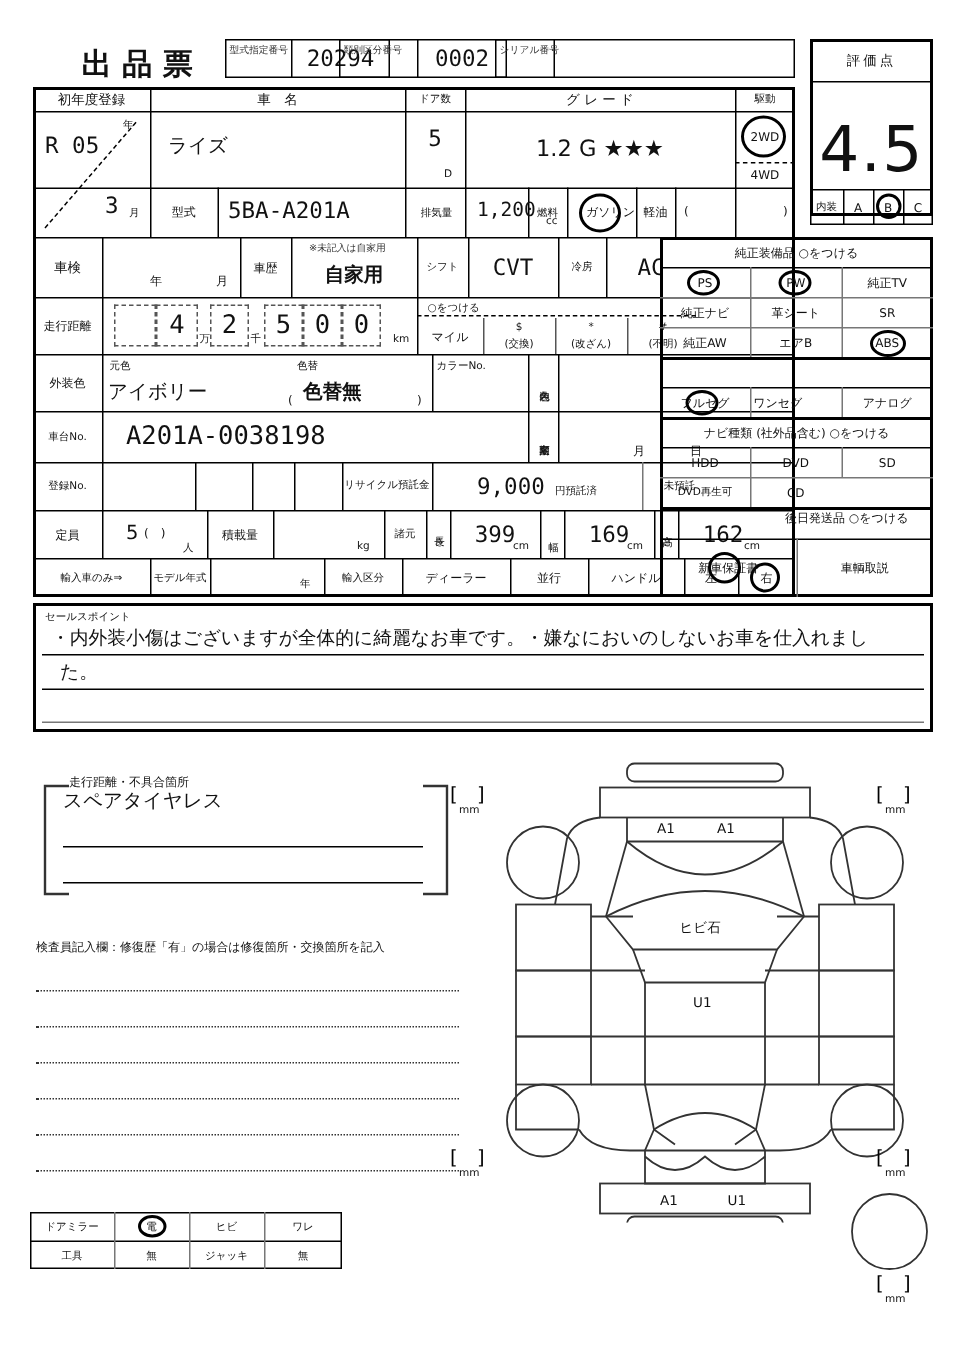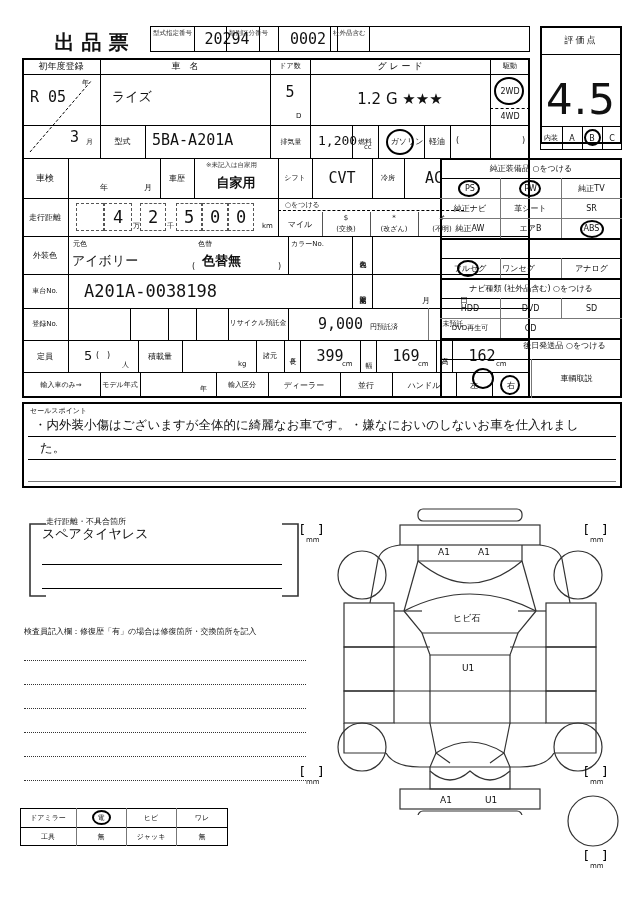--- a/index.html
+++ b/index.html
@@ -57,21 +57,21 @@
 
   <div class="bx" style="left:226px; top:26px; width:112px; height:26px;"></div>
   <div class="vline" style="left:278px; top:26px; height:26px;"></div>
   <div class="abs tinylab" style="left:229px; top:29px;">類別区分番号</div>
   <div class="cell" style="left:278px; top:26px; width:60px; height:26px;">
     <span class="val hand-lg">0002</span>
   </div>
 
   <div class="bx" style="left:330px; top:26px; width:200px; height:26px;"></div>
   <div class="vline" style="left:369px; top:26px; height:26px;"></div>
-  <div class="abs tinylab" style="left:333px; top:29px;">社外品含む</div>
+  <div class="abs tinylab" style="left:333px; top:29px;">シリアル番号</div>
   <div class="cell" style="left:369px; top:26px; width:161px; height:26px;">
     <span class="val hand-lg"></span>
   </div>
 
   <div class="bx" style="left:540px; top:26px; width:82px; height:118px; border-width:2px;"></div>
   <div class="hline" style="left:540px; top:54px; width:82px;"></div>
   <div class="cell" style="left:540px; top:26px; width:82px; height:28px;">
     <span class="lbl" style="letter-spacing:2px;">評価点</span>
   </div>
   <div class="cell" style="left:540px; top:56px; width:82px; height:86px;text-align:right;">
@@ -496,20 +496,23 @@
   <div class="cell" style="left:500px; top:318px; width:61px; height:20px;">
     <span class="lbl8">CD</span>
     </div>
 
   <div class="hline" style="left:440px; top:338px; width:182px; background:#000; height:2px;"></div>
   <div class="cell" style="left:440px; top:336px; width:177px; height:19px;margin-left:36px;">
     <span class="lbl8">後日発送品 ○をつける</span>
   </div>
   <div class="hline" style="left:440px; top:359px; width:182px;"></div>
   <div class="vline" style="left:531px; top:359px; height:39px; background:#777;"></div>
+  <div class="cell" style="left:440px; top:359px; width:91px; height:39px;">
+    <span class="lbl8">新車保証書</span>
+    </div>
   <div class="circ" style="left:472px; top:368px; width:22px; height:21px;"></div>
   <div class="cell" style="left:531px; top:359px; width:91px; height:39px;">
     <span class="lbl8">車輌取説</span>
     </div>
 
   <div class="bx" style="left:22px; top:402px; width:600px; height:86px; border-width:2px;"></div>
   <div class="abs lbl7" style="left:30px; top:406px;">セールスポイント</div>
   <div class="abs" style="left:34px; top:417px; width:578px; height:18px; font-size:12.5px;">・内外装小傷はございますが全体的に綺麗なお車です。・嫌なにおいのしないお車を仕入れまし</div>
   <div class="hline" style="left:28px; top:436px; width:588px;"></div>
   <div class="abs" style="left:40px; top:440px; width:570px; height:18px; font-size:12.5px;">た。</div>

